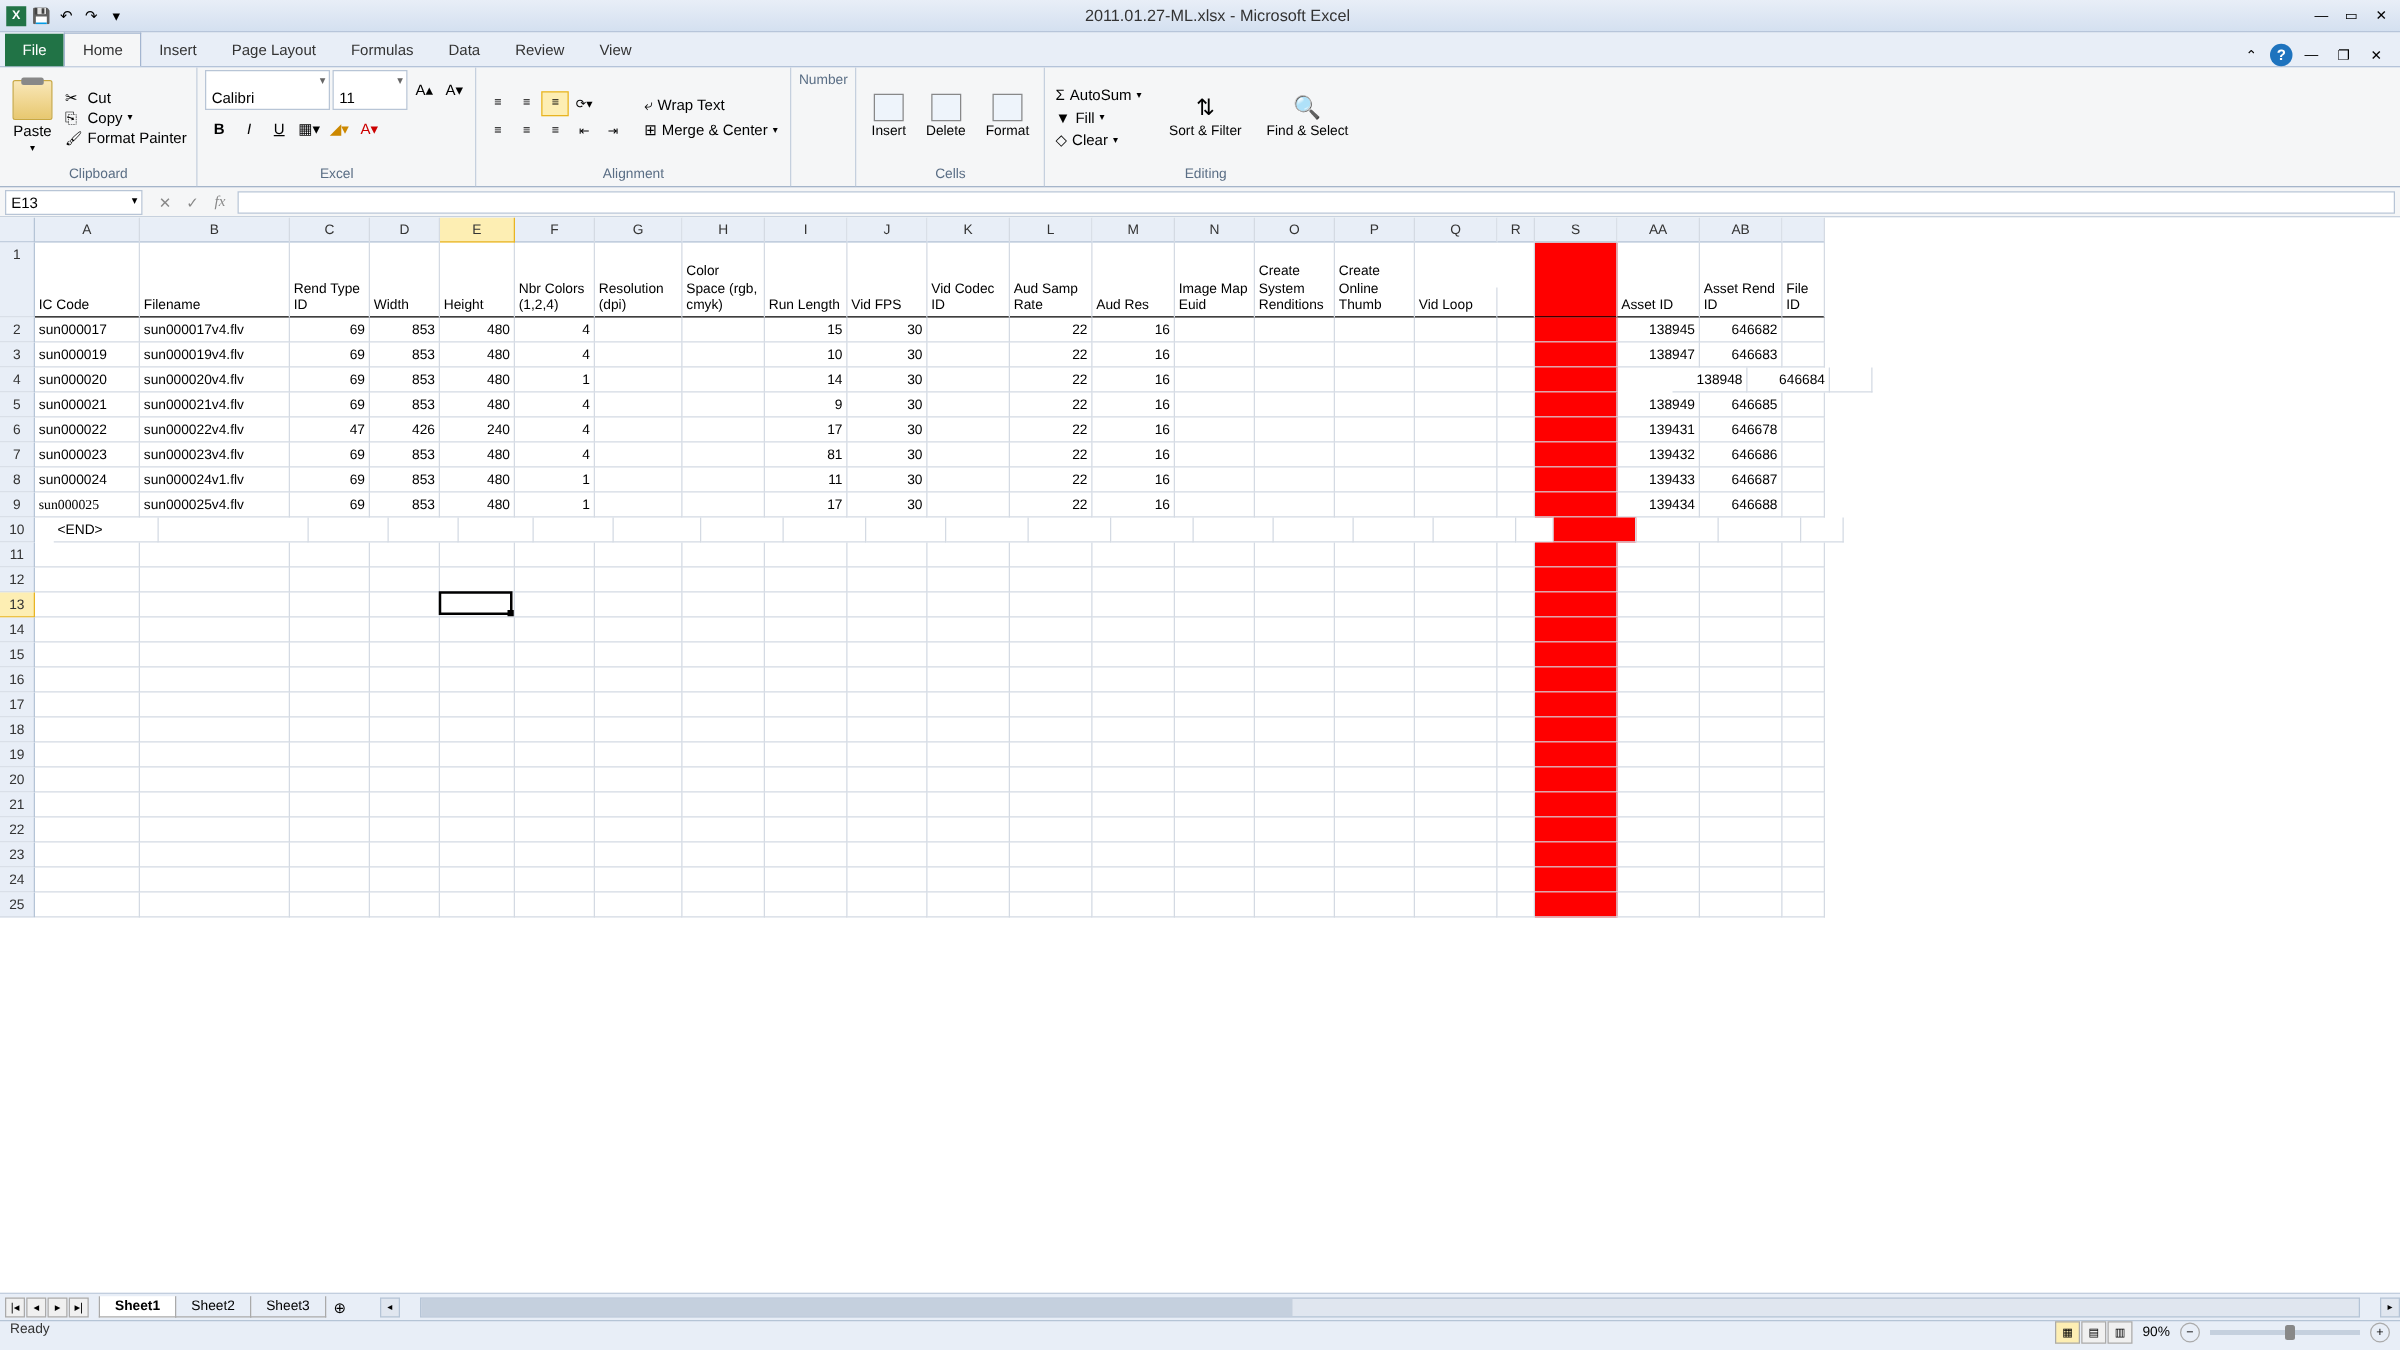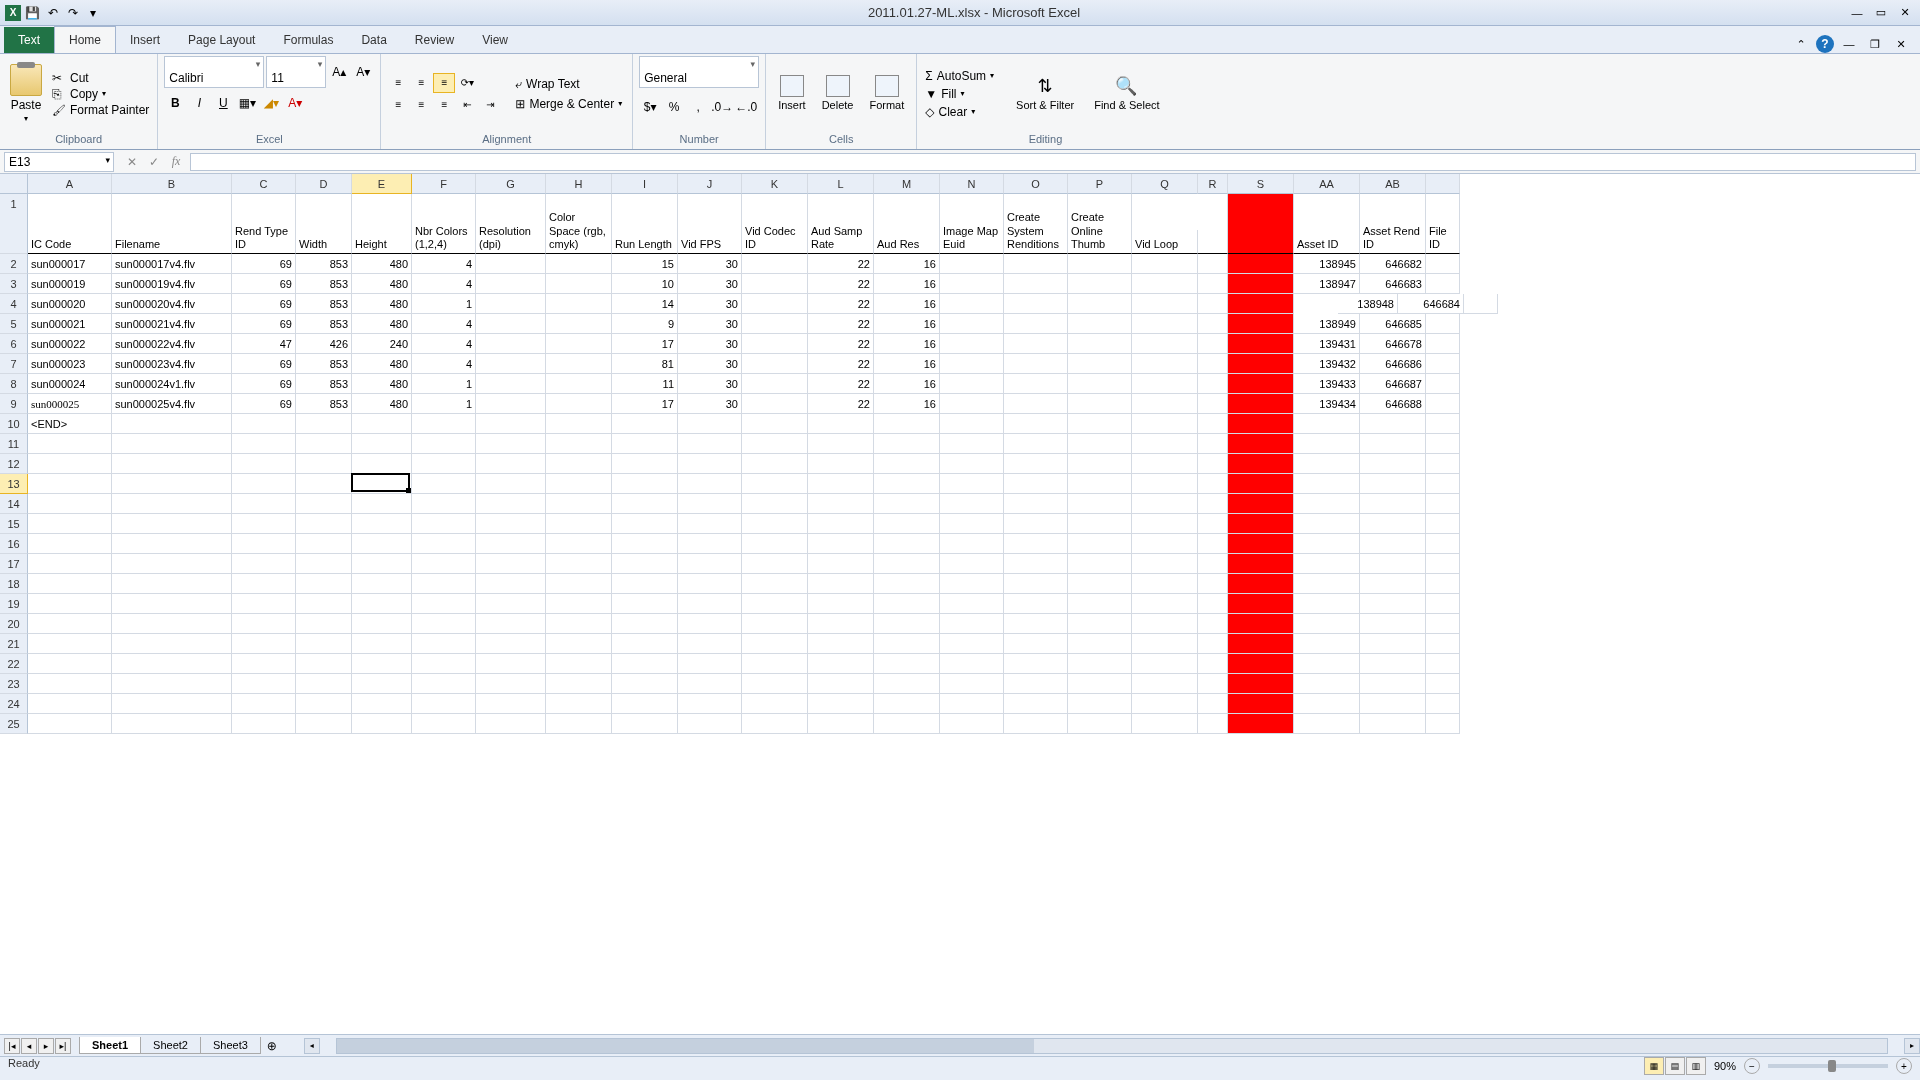--- a/index.html
+++ b/index.html
@@ -143,21 +143,21 @@
   </div>
   <div class="title-text">2011.01.27-ML.xlsx - Microsoft Excel</div>
   <div class="win-controls">
     <div class="win-btn">—</div>
     <div class="win-btn">▭</div>
     <div class="win-btn">✕</div>
   </div>
 </div>
 
 <div class="ribbon-tabs">
-  <div class="tab file">Text</div>
+  <div class="tab file">File</div>
   <div class="tab active">Home</div>
   <div class="tab">Insert</div>
   <div class="tab">Page Layout</div>
   <div class="tab">Formulas</div>
   <div class="tab">Data</div>
   <div class="tab">Review</div>
   <div class="tab">View</div>
   <div class="ribbon-tabs-right">
     <div class="win-btn">⌃</div>
     <div class="help-icon">?</div>
@@ -241,30 +241,20 @@
             <span>⊞</span>
             <span>Merge &amp; Center</span>
             <span style="font-size:8px">▾</span>
           </div>
       </div>
     </div>
     <div class="group-label">Alignment</div>
   </div>
 
   <div class="group">
-    <div class="group-content" style="flex-direction:column;align-items:flex-start">
-      <div class="combo num-combo">General</div>
-      <div class="num-row">
-        <div class="font-btn">$▾</div>
-        <div class="font-btn">%</div>
-        <div class="font-btn">,</div>
-        <div class="font-btn">.0→</div>
-        <div class="font-btn">←.0</div>
-      </div>
-    </div>
     <div class="group-label">Number</div>
   </div>
 
 
   <div class="group">
     <div class="group-content cells-btns">
       <div class="cell-btn">
           <div class="cell-icon"></div>
           <div class="style-label">Insert</div>
         </div>
@@ -588,21 +578,21 @@
         <div class="cell" style="width: 64px;"></div>
         <div class="cell" style="width: 64px;"></div>
         <div class="cell" style="width: 66px;"></div>
         <div class="cell" style="width: 30px;"></div>
         <div class="cell redcol" style="width: 66px;"></div>
         <div class="cell num" style="width: 66px;">139434</div>
         <div class="cell num" style="width: 66px;">646688</div>
         <div class="cell" style="width: 34px;"></div>
       </div>
       <div class="data-row">
-        <div class="cell" style="width: 84px;">&lt;END&gt;</div>
+        <div class="cell" style="width: 84px; margin-left: 15px;">&lt;END&gt;</div>
         <div class="cell" style="width: 120px;"></div>
         <div class="cell" style="width: 64px;"></div>
         <div class="cell" style="width: 56px;"></div>
         <div class="cell" style="width: 60px;"></div>
         <div class="cell" style="width: 64px;"></div>
         <div class="cell" style="width: 70px;"></div>
         <div class="cell" style="width: 66px;"></div>
         <div class="cell" style="width: 66px;"></div>
         <div class="cell" style="width: 64px;"></div>
         <div class="cell" style="width: 66px;"></div>

